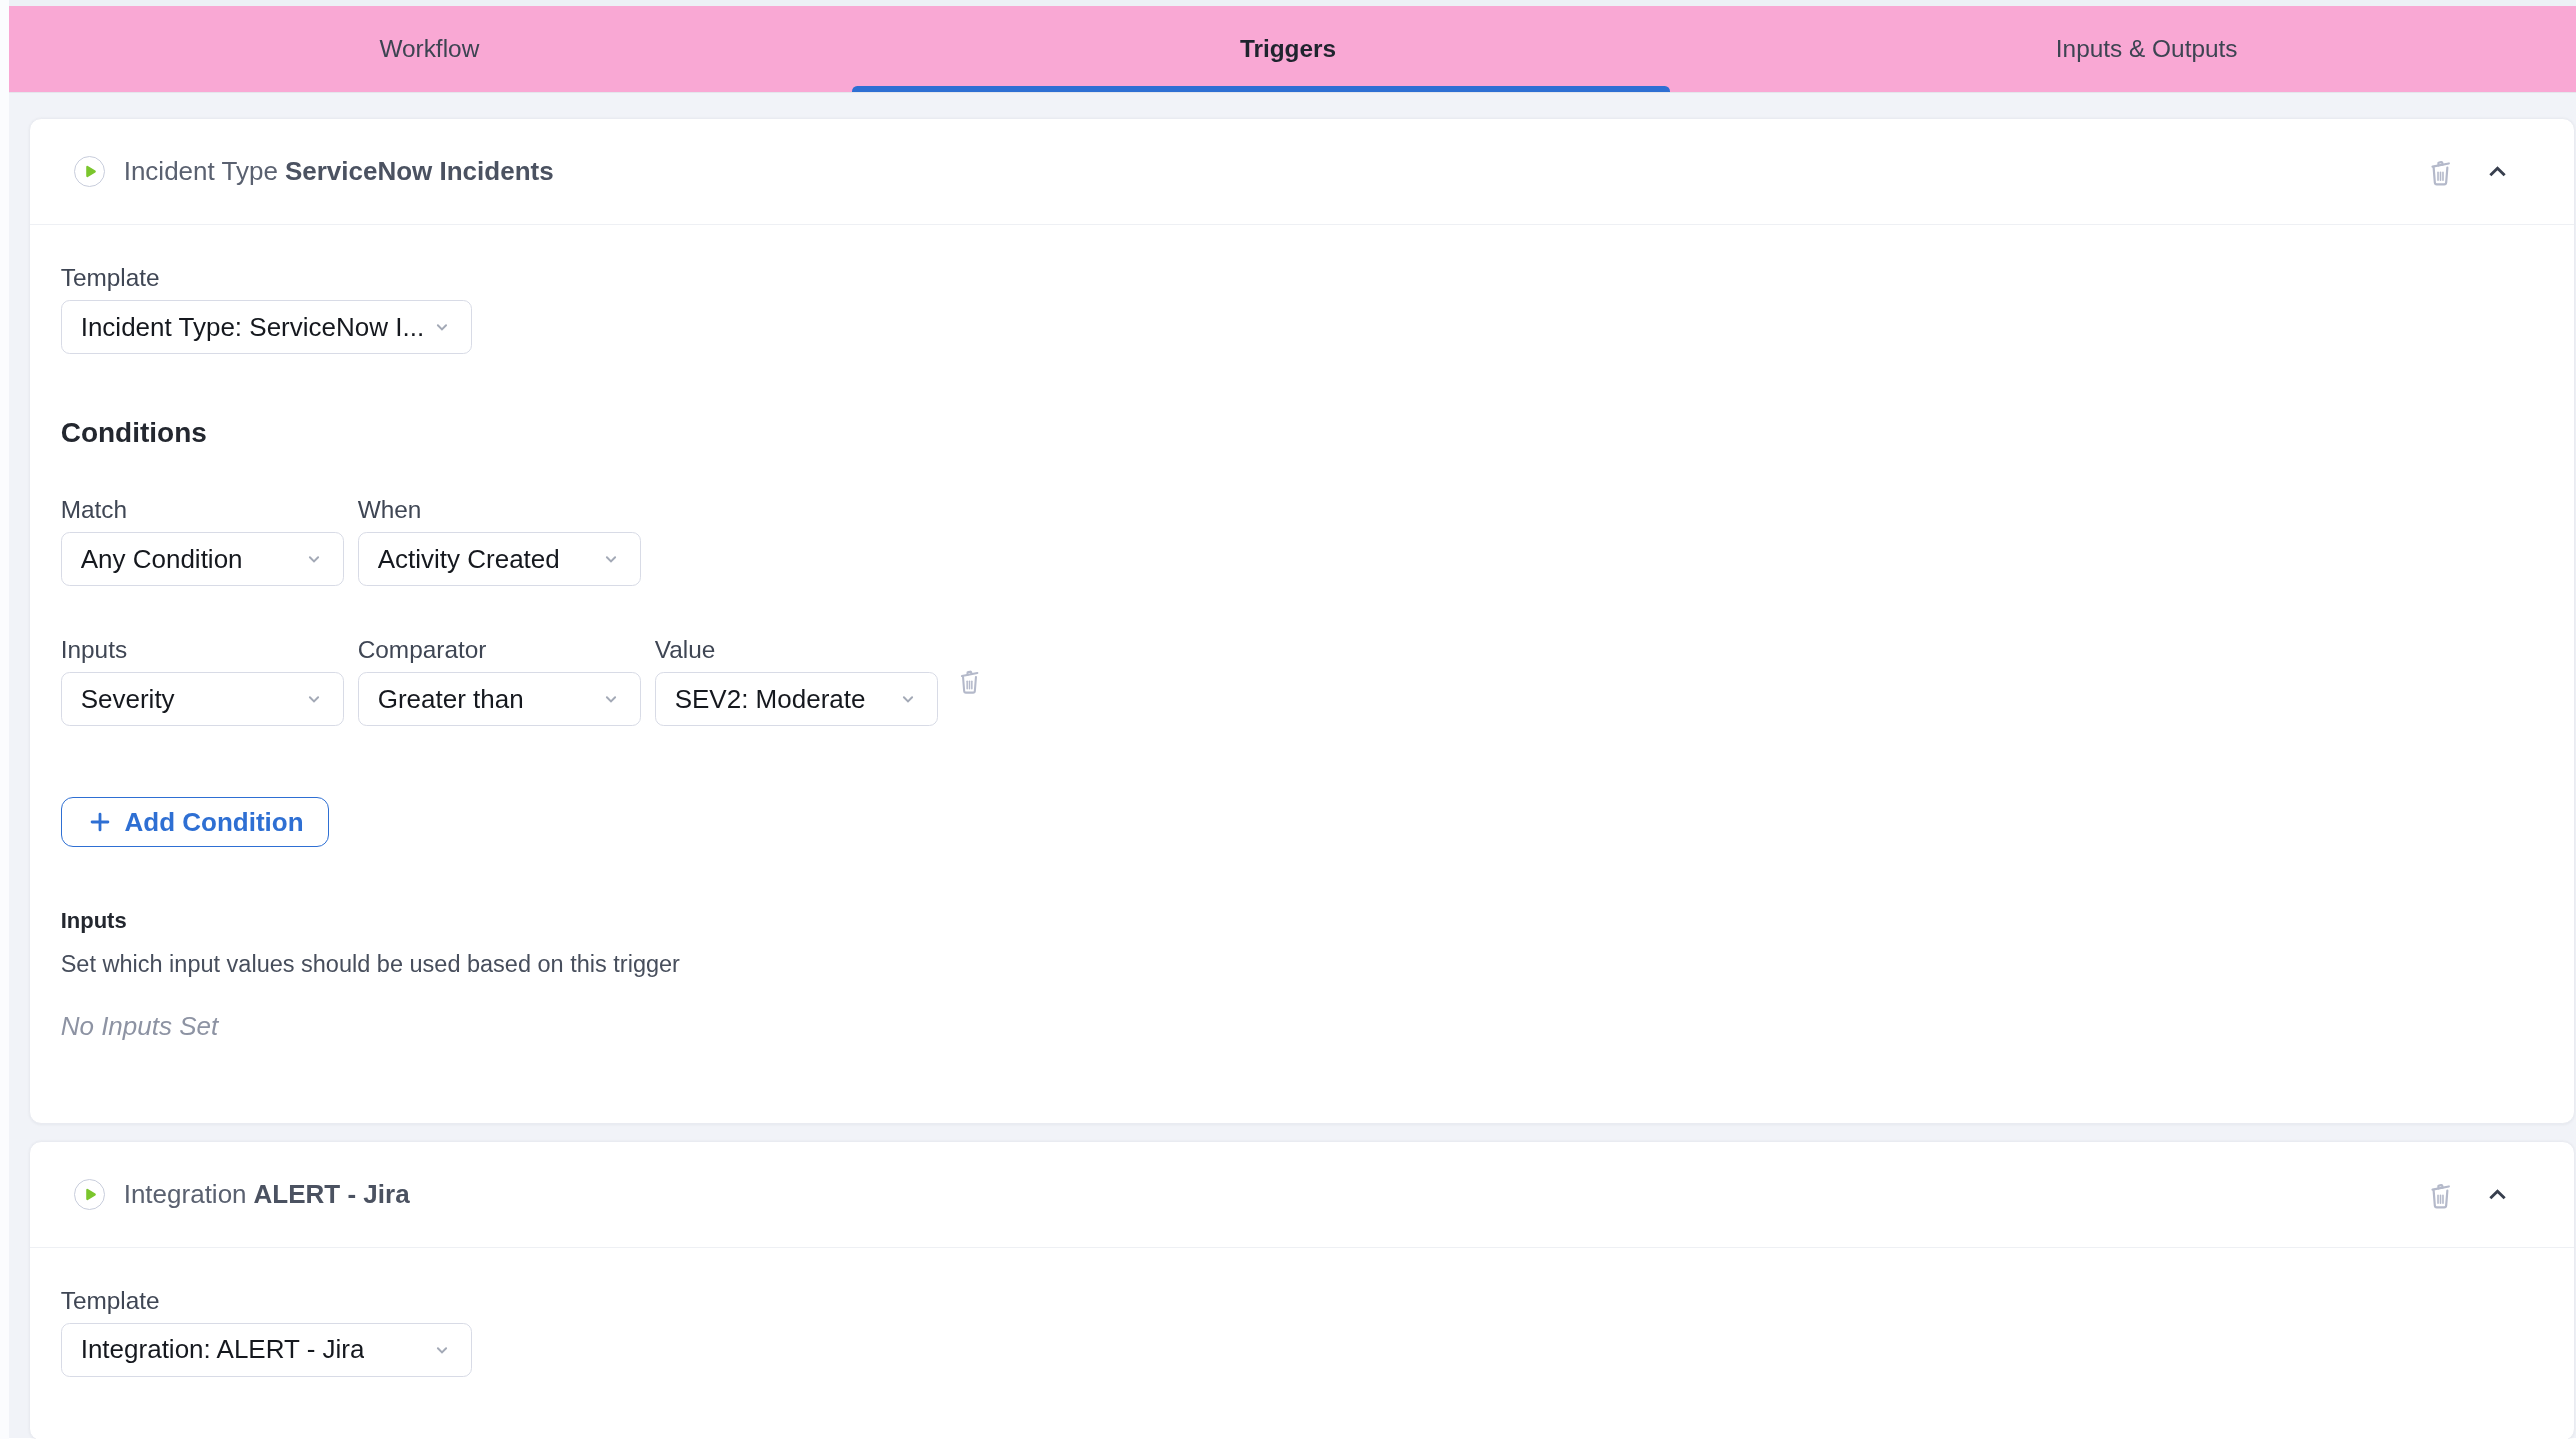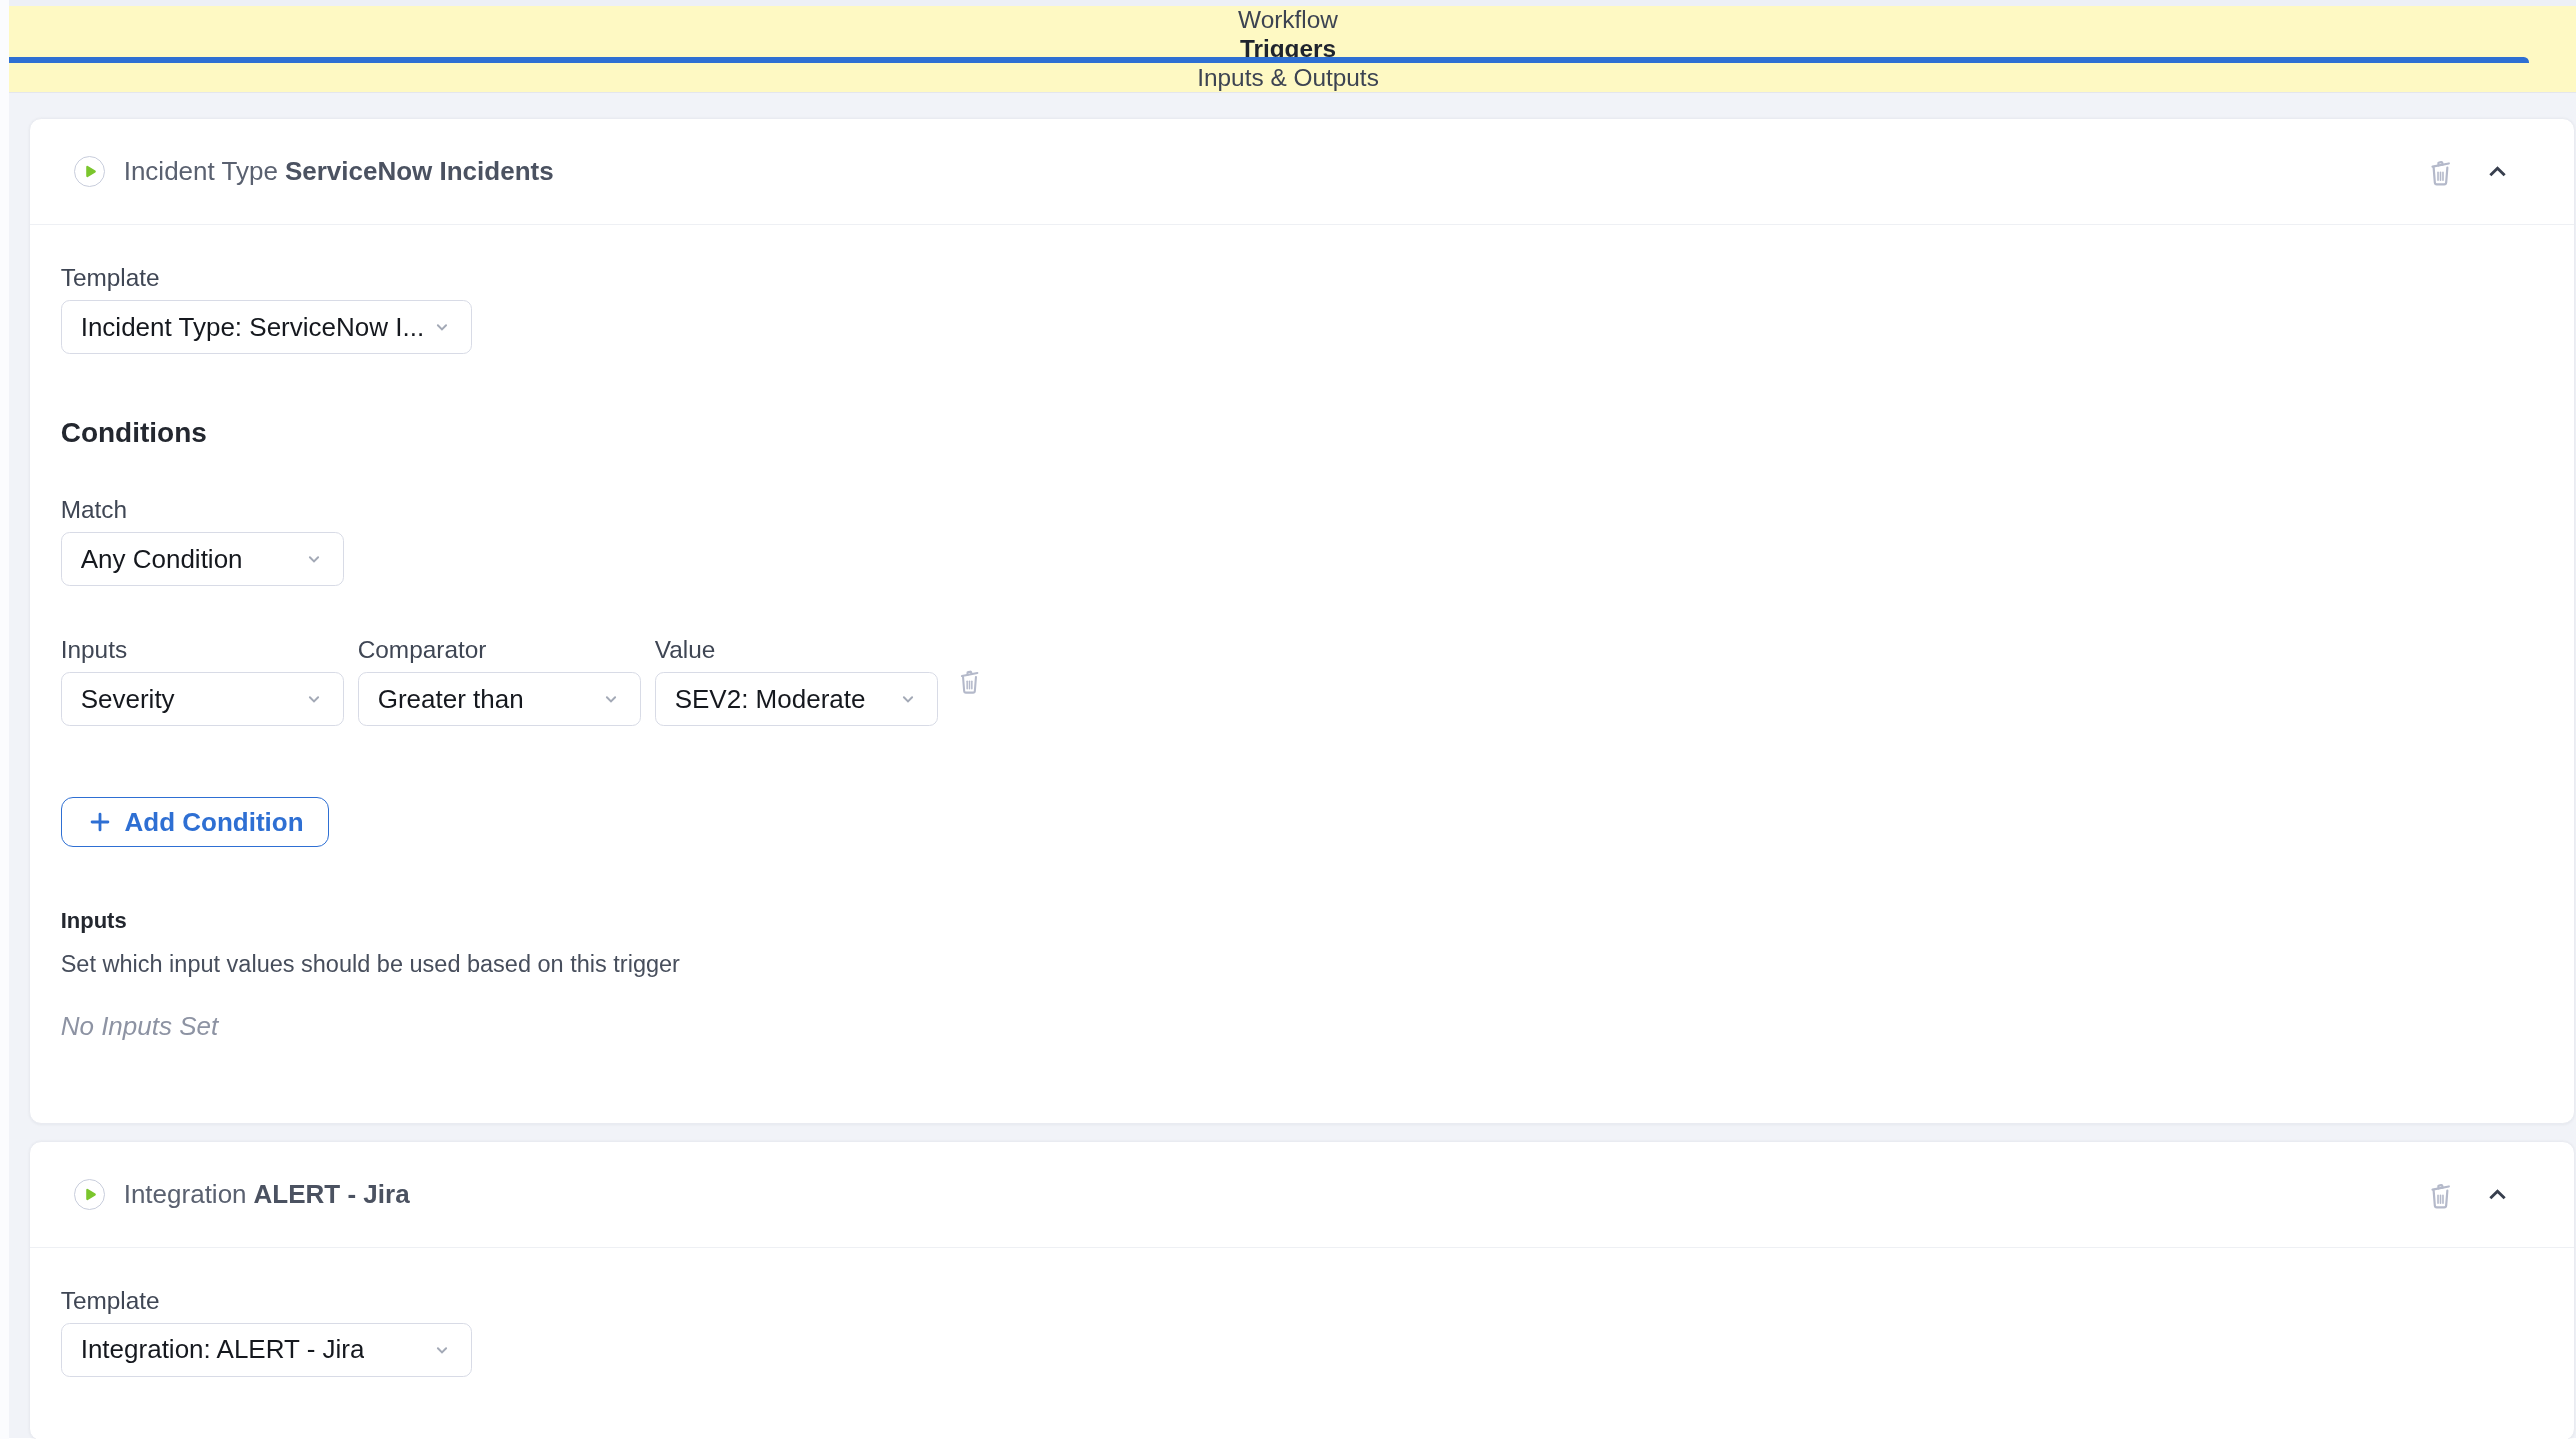--- a/index.html
+++ b/index.html
@@ -7,22 +7,22 @@
   body {
     width: 2576px; height: 1439px; overflow: hidden; position: relative;
     font-family: "Liberation Sans", "DejaVu Sans", sans-serif;
     -webkit-font-smoothing: antialiased;
   }
   .left-strip { position: absolute; left: 0; top: 0; width: 8.7px; height: 1439px; background: #fbfcfe; z-index: 5; }
   .top-strip  { height: 6.1px; background: #edf0f6; margin-left: 8.7px; }
 
   
   .tabbar {
-    height: 87px; background: #fef9c3; border-bottom: 1.7px solid #e4e6ec;
-    display: flex; align-items: stretch; flex-direction: column;
+    height: 87px; background: #f9a8d4; border-bottom: 1.7px solid #e4e6ec;
+    display: flex; align-items: stretch;
   }
   .tab {
     flex: 1; position: relative; display: flex; align-items: center; justify-content: center;
     font-size: 24.4px; color: #3d4452; cursor: pointer;
   }
   .tab.active { color: #1f242e; font-weight: bold; }
   .tab.active::after {
     content: ""; position: absolute; bottom: 0; left: -7px; right: 47px; height: 6.1px;
     background: #2e6fd3; border-radius: 5.2px 5.2px 0 0;
   }
@@ -148,20 +148,29 @@
         </svg>
       </div>
 
       <div class="section-heading conditions-heading">Conditions</div>
 
       <div class="cond-row">
         <div class="col">
           <div class="field-label">Match</div>
           <div class="select w-small">
             <span class="sel-text">Any Condition</span>
+            <svg width="26" height="26" viewBox="0 0 24 24" fill="none" stroke="#a3a9b6" stroke-width="1.8" stroke-linecap="round">
+                <path d="M8.2 10.4 L12 14.2 L15.8 10.4"></path>
+              </svg>
+          </div>
+        </div>
+        <div class="col">
+          <div class="field-label">When</div>
+          <div class="select w-small">
+            <span class="sel-text">Activity Created</span>
             <svg width="26" height="26" viewBox="0 0 24 24" fill="none" stroke="#a3a9b6" stroke-width="1.8" stroke-linecap="round">
                 <path d="M8.2 10.4 L12 14.2 L15.8 10.4"></path>
               </svg>
           </div>
         </div>
       </div>
 
       <div class="cond-row second">
         <div class="col">
           <div class="field-label">Inputs</div>

